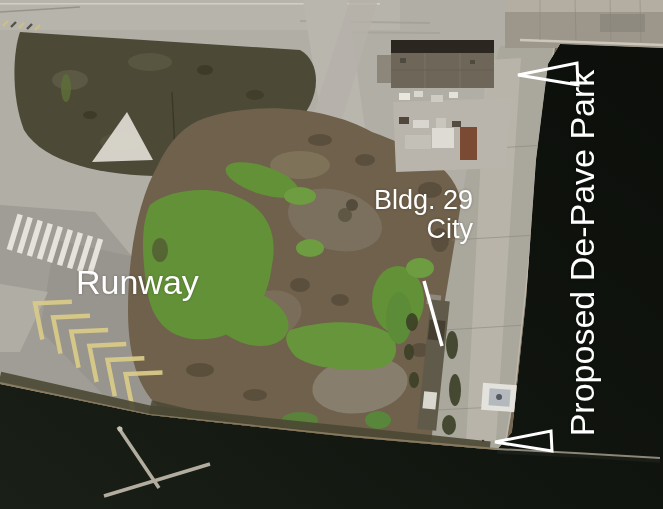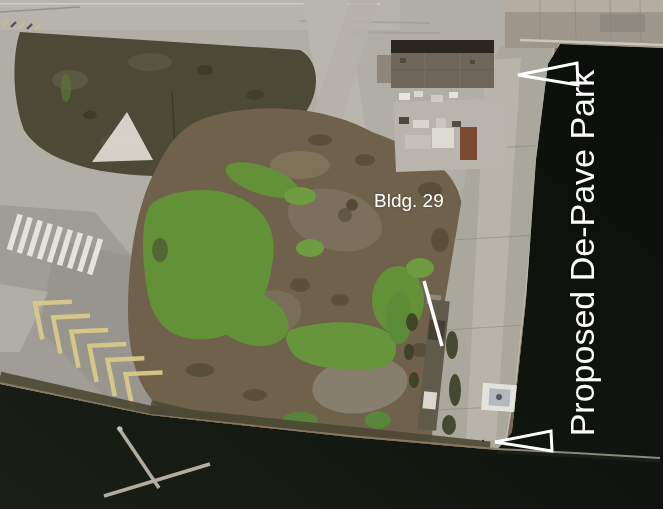--- a/index.html
+++ b/index.html
@@ -15,21 +15,21 @@
   }
   .label {
     position:absolute;
     color:#ffffff;
     text-shadow:0 0 3px rgba(0,0,0,.25);
     white-space:nowrap;
     user-select:none;
   }
   .label span { display:block; }
   .runway-label { left:76px; top:261px; font-size:34px; line-height:42px; font-weight:400; }
-  .bldg29-label { left:374px; top:186px; font-size:19px; line-height:29px;text-align:right; }
+  .bldg29-label { left:374px; top:186px; font-size:27px; line-height:29px;text-align:right; }
   .depave-label {
     left:372px; top:233px; width:420px; height:40px;
     font-size:34px; line-height:40px; text-align:center;
     transform:rotate(-90deg);
   }
   svg .annot { stroke:#ffffff; fill:none; }
 </style>
 </head>
 <body>
 
@@ -235,24 +235,26 @@
     </g>
 
     <g stroke="#b3ad9f" stroke-width="3.5" fill="none">
       <line x1="118" y1="427" x2="159" y2="488"></line>
       <line x1="104" y1="496" x2="210" y2="464"></line>
       <circle cx="120" cy="429" r="2.5" fill="#c6c0b2" stroke="none"></circle>
     </g>
   </svg>
 
   <div class="label runway-label">
+    <span>Runway</span>
   </div>
 
   <div class="label bldg29-label">
     <span>Bldg. 29</span>
+    <span>City</span>
   </div>
 
   <div class="label depave-label">Proposed De-Pave Park</div>
 
   <svg class="layer" viewBox="0 0 663 509">
     <line class="annot" x1="424" y1="281" x2="442" y2="346" stroke-width="3.5"></line>
     <polygon class="annot" stroke-width="3" stroke-linejoin="miter" points="518,75 577,63 578,85"></polygon>
     <polygon class="annot" stroke-width="3" stroke-linejoin="miter" points="495,442 551,431 552,451"></polygon>
   </svg>
 

